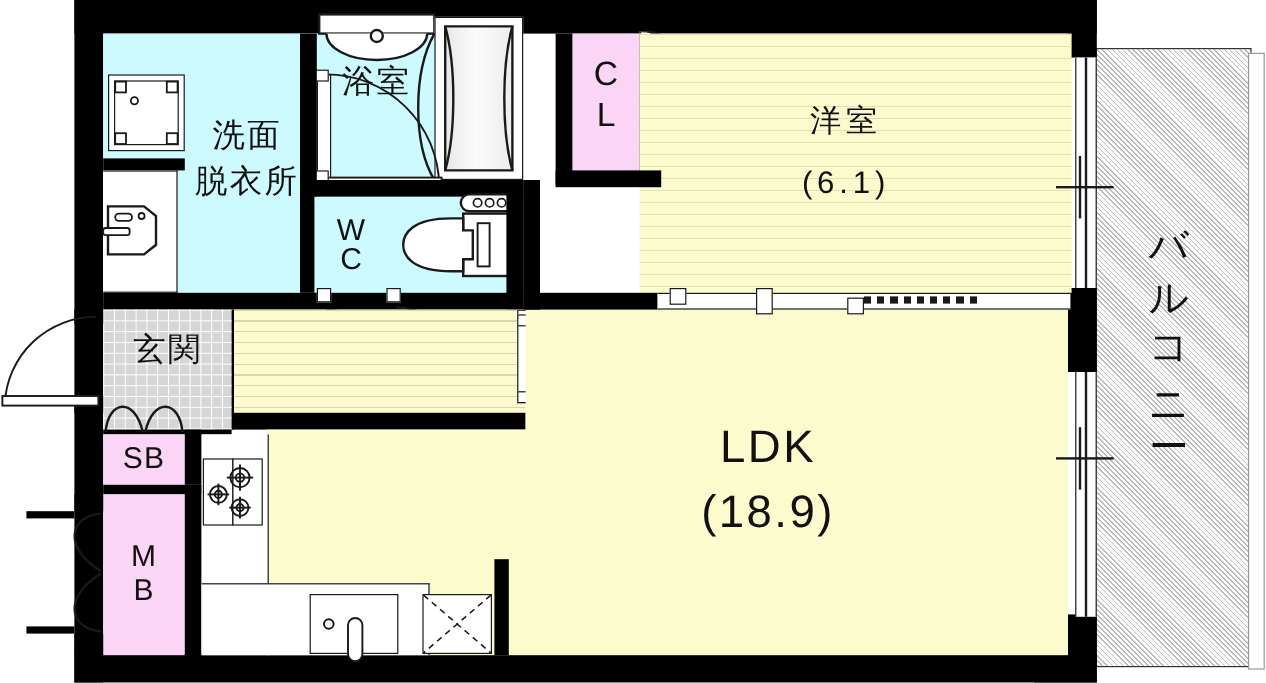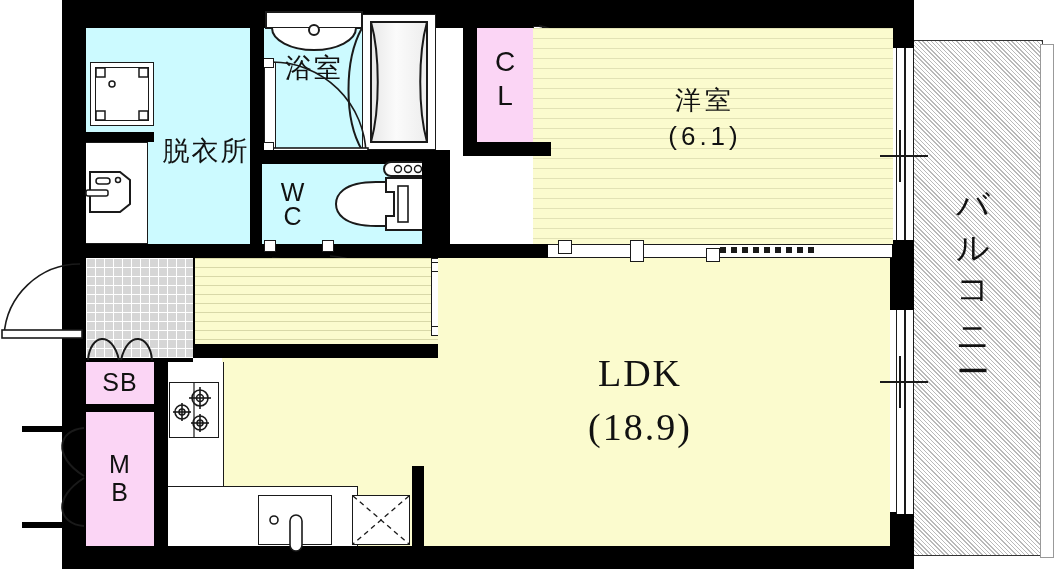--- a/index.html
+++ b/index.html
@@ -29,21 +29,21 @@
     background-image:repeating-linear-gradient(to bottom,#d8d8a8 0,#d8d8a8 1px,transparent 1px,transparent 9px);
   }
   .roomlines{
     background-image:repeating-linear-gradient(to bottom,#e2e2b5 0,#e2e2b5 1px,transparent 1px,transparent 10px);
   }
   
   .label{position:absolute;color:#111;text-align:center;white-space:pre;line-height:1.12;
          font-family:"Liberation Sans","DejaVu Sans",sans-serif;}
   .jp{font-family:Liberation Serif, serif;}
   .lbl-room{font-size:26px;letter-spacing:4px;}
-  .lbl-room2{font-size:38px;letter-spacing:2px;font-family:Liberation Serif, serif;}
+  .lbl-room2{font-size:38px;letter-spacing:2px;}
   .lbl-md{font-size:27px;letter-spacing:2px;}
   .lbl-sm{font-size:25px;letter-spacing:1px;}
   .lbl-cl{font-size:28px;line-height:1.0;letter-spacing:0px;}
   .vtext{writing-mode:vertical-rl;text-orientation:upright;font-size:33px;letter-spacing:9px;}
   .thin{border:1.5px solid #1a1a1a;background:#ffffff;}
   svg{display:block;overflow:visible;}
 </style>
 </head>
 <body>
 
@@ -77,20 +77,21 @@
 
   <div class="abs wall" style="left:86px;top:132px;width:68px;height:10px;"></div>
 
   <div class="abs white" style="left:86px;top:142px;width:62px;height:102px;border:1px solid #1a1a1a;border-left:none;"></div>
   <svg class="abs" style="left:86px;top:152px;width:62px;height:82px;">
     <path d="M4 20 L34 20 L44 28 L44 52 L34 60 L4 60 Z" fill="#fff" stroke="#1a1a1a" stroke-width="2"></path>
     <rect x="0" y="38" width="22" height="6" rx="2" fill="#fff" stroke="#1a1a1a" stroke-width="1.5"></rect>
     <rect x="10" y="26" width="14" height="6" rx="3" fill="#fff" stroke="#1a1a1a" stroke-width="1.5"></rect>
     <circle cx="32" cy="28" r="2.5" fill="none" stroke="#1a1a1a" stroke-width="1.5"></circle>
   </svg>
+  <div class="label lbl-md jp" style="left:150px;top:98px;width:112px;">洗面</div>
   <div class="label lbl-md jp" style="left:143px;top:136px;width:126px;">脱衣所</div>
 
   <div class="abs cyan" style="left:262px;top:28px;width:174px;height:122px;"></div>
 
   <svg class="abs" style="left:266px;top:12px;width:96px;height:42px;">
     <rect x="0" y="0" width="96" height="16" fill="#fff" stroke="#1a1a1a" stroke-width="2"></rect>
     <path d="M6 16 A42 22 0 0 0 90 16" fill="#fff" stroke="#1a1a1a" stroke-width="2"></path>
     <circle cx="48" cy="18" r="5" fill="#fff" stroke="#1a1a1a" stroke-width="2"></circle>
   </svg>
 
@@ -160,40 +161,41 @@
   <div class="abs white" style="left:533px;top:26px;width:10px;height:130px;border:1px solid #1a1a1a;"></div>
   <svg class="abs" style="left:537px;top:24px;width:50px;height:134px;">
     <path d="M2 2 C34 6 38 44 2 64" fill="none" stroke="#1a1a1a" stroke-width="2"></path>
     <path d="M2 66 C34 70 38 108 2 130" fill="none" stroke="#1a1a1a" stroke-width="2"></path>
     <rect x="0" y="58" width="40" height="8" fill="#000"></rect>
     <rect x="0" y="124" width="40" height="8" fill="#000"></rect>
   </svg>
 
   <div class="abs yellow roomlines" style="left:533px;top:28px;width:360px;height:216px;"></div>
   <div class="label lbl-room jp" style="left:610px;top:86px;width:190px;">洋室</div>
-  <div class="label lbl-room" style="left:610px;top:122px;width:190px;">(6.1)</div>
+  <div class="label lbl-room" style="left:610px;top:138px;width:190px;">(6.1)</div>
 
   <div class="abs" style="left:896px;top:48px;width:18px;height:192px;background:#fff;border-left:1px solid #1a1a1a;border-right:1px solid #1a1a1a;"></div>
   <div class="abs" style="left:904px;top:48px;width:2px;height:192px;background:#1a1a1a;"></div>
   <div class="abs" style="left:880px;top:155px;width:48px;height:2px;background:#1a1a1a;"></div>
   <div class="abs" style="left:899px;top:130px;width:2px;height:52px;background:#1a1a1a;"></div>
 
   <div class="abs woodfloor" style="left:193px;top:258px;width:245px;height:86px;"></div>
   <div class="abs wall" style="left:193px;top:344px;width:245px;height:14px;"></div>
   <div class="abs wall" style="left:179px;top:258px;width:16px;height:100px;"></div>
 
   <div class="abs white" style="left:431px;top:258px;width:12px;height:78px;border:1px solid #1a1a1a;"></div>
   <svg class="abs" style="left:437px;top:266px;width:76px;height:70px;">
     <path d="M2 2 A72 72 0 0 1 72 68" fill="none" stroke="#1a1a1a" stroke-width="1.6"></path>
     <rect x="2" y="62" width="72" height="8" fill="#fff" stroke="#1a1a1a" stroke-width="1.6"></rect>
   </svg>
   <div class="abs thin" style="left:431px;top:262px;width:14px;height:10px;"></div>
   <div class="abs thin" style="left:431px;top:326px;width:14px;height:10px;"></div>
 
   <div class="abs gray-tile" style="left:86px;top:258px;width:107px;height:100px;"></div>
+  <div class="label lbl-md jp" style="left:92px;top:276px;width:96px;">玄関</div>
 
   <div class="abs wall" style="left:62px;top:258px;width:24px;height:12px;"></div>
   <div class="abs wall" style="left:62px;top:330px;width:24px;height:14px;"></div>
   <svg class="abs" style="left:2px;top:262px;width:80px;height:80px;">
     <path d="M78 2 A76 76 0 0 0 2 74" fill="none" stroke="#1a1a1a" stroke-width="1.6"></path>
     <rect x="0" y="68" width="80" height="8" fill="#fff" stroke="#1a1a1a" stroke-width="1.6"></rect>
   </svg>
 
   <div class="abs wall" style="left:86px;top:358px;width:107px;height:4px;"></div>
   <div class="abs pink" style="left:86px;top:362px;width:68px;height:42px;"></div>

